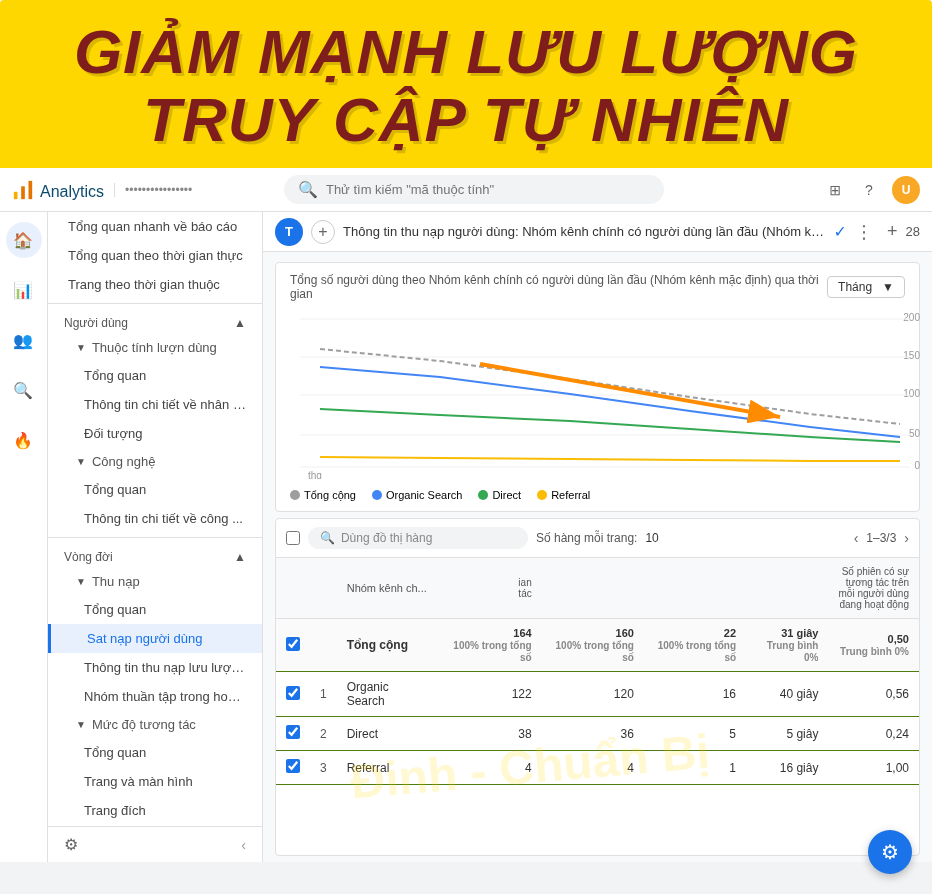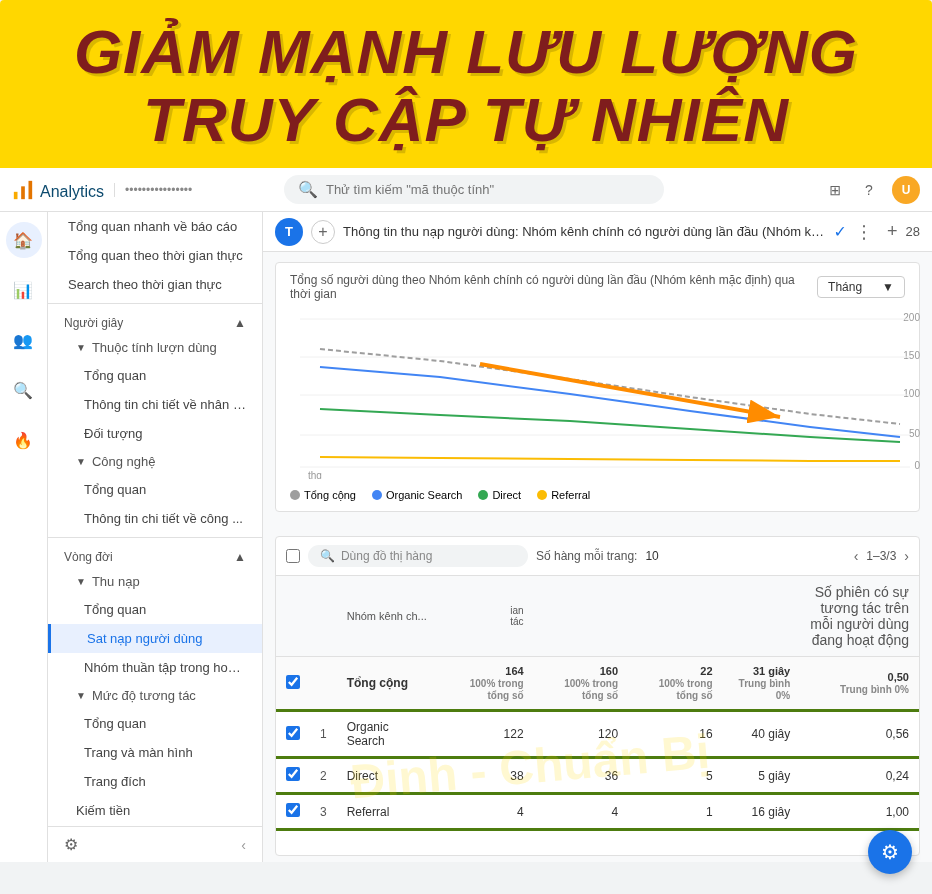--- a/index.html
+++ b/index.html
@@ -165,32 +165,32 @@
     }
     .tab-title {
       font-size: 13px; color: #333; flex: 1; overflow: hidden; text-overflow: ellipsis; white-space: nowrap;
     }
     .tab-check { color: #1a73e8; font-size: 16px; }
     .tab-count { font-size: 13px; color: #555; }
 
     
     .chart-panel {
       background: #fff;
-      margin: 10px 12px 24px;
+      margin: 10px 12px 6px;
       border: 1px solid #e0e0e0;
       border-radius: 4px;
       padding: 10px 14px 10px;
       flex-shrink: 0;
     }
     .chart-header {
       display: flex; align-items: center; justify-content: space-between; margin-bottom: 8px;
     }
     .chart-title { font-size: 12px; color: #555; }
     .chart-period-btn {
-      border: 1px solid #ccc; border-radius: 4px; padding: 3px 10px; font-size: 12px; color: #333; cursor: pointer; display: flex; align-items: center; gap: 20px; background: #fff;
+      border: 1px solid #ccc; border-radius: 4px; padding: 3px 10px; font-size: 12px; color: #333; cursor: pointer; display: flex; align-items: center; gap: 10px; background: #fff;
     }
 
     
     .chart-svg-wrap { position: relative; }
 
     
     .chart-legend {
       display: flex; gap: 16px; margin-top: 6px; font-size: 11px;
     }
     .legend-item { display: flex; align-items: center; gap: 4px; }
@@ -214,21 +214,21 @@
       display: flex; align-items: center; background: #f1f3f4; border-radius: 20px; padding: 4px 12px; gap: 6px; font-size: 12px; color: #888; flex: 1; max-width: 220px;
     }
     .table-pagination { margin-left: auto; font-size: 12px; color: #555; display: flex; align-items: center; gap: 8px; }
 
     table { width: 100%; border-collapse: collapse; font-size: 12px; }
     th {
       background: #f8f9fa; padding: 8px 10px; text-align: left; font-size: 11px; font-weight: 500; color: #555;
       border-bottom: 1px solid #e0e0e0; white-space: nowrap;
     }
     th.right, td.right { text-align: right; }
-    td { padding: 8px 10px; border-bottom: 3px solid #4d7c0f; color: #333; }
+    td { padding: 8px 10px; border-bottom: 1px solid #4d7c0f; color: #333; }
     .row-total td { font-weight: 600; background: #fafafa; }
 
     .checkbox { width: 14px; height: 14px; accent-color: #1a73e8; }
     .rank-num { color: #555; }
 
     
     .watermark {
       position: absolute;
       bottom: 100px;
       left: 350px;
@@ -317,24 +317,24 @@
         <div class="sidebar-nav-icon active">🏠</div>
         <div class="sidebar-nav-icon">📊</div>
         <div class="sidebar-nav-icon">👥</div>
         <div class="sidebar-nav-icon">🔍</div>
         <div class="sidebar-nav-icon">🔥</div>
       </div>
 
       <div class="sidebar" style="position:relative;">
         <div class="sidebar-item">Tổng quan nhanh về báo cáo</div>
         <div class="sidebar-item">Tổng quan theo thời gian thực</div>
-        <div class="sidebar-item">Search theo thời gian thực</div>
+        <div class="sidebar-item">Trang theo thời gian thuộc</div>
         <div class="divider"></div>
         <div class="sidebar-section-header">
-          <span>Người giây</span>
+          <span>Người dùng</span>
           <span>▲</span>
         </div>
         <div class="sidebar-subsection sidebar-indent">
           <span class="arrow">▼</span>
           <span>Thuộc tính lượn dùng</span>
         </div>
         <div class="sidebar-item sidebar-indent2">Tổng quan</div>
         <div class="sidebar-item sidebar-indent2">Thông tin chi tiết về nhân k...</div>
         <div class="sidebar-item sidebar-indent2">Đối tượng</div>
         <div class="sidebar-subsection sidebar-indent">
@@ -347,20 +347,21 @@
         <div class="sidebar-section-header">
           <span>Vòng đời</span>
           <span>▲</span>
         </div>
         <div class="sidebar-subsection sidebar-indent">
           <span class="arrow">▼</span>
           <span>Thu nạp</span>
         </div>
         <div class="sidebar-item sidebar-indent2">Tổng quan</div>
         <div class="sidebar-item sidebar-indent2 active">Sat nạp người dùng</div>
+        <div class="sidebar-item sidebar-indent2">Thông tin thu nạp lưu lượn...</div>
         <div class="sidebar-item sidebar-indent2">Nhóm thuần tập trong hoạt...</div>
         <div class="sidebar-subsection sidebar-indent">
           <span class="arrow">▼</span>
           <span>Mức độ tương tác</span>
         </div>
         <div class="sidebar-item sidebar-indent2">Tổng quan</div>
         <div class="sidebar-item sidebar-indent2">Trang và màn hình</div>
         <div class="sidebar-item sidebar-indent2">Trang đích</div>
         <div class="sidebar-item sidebar-indent">Kiếm tiền</div>
 
@@ -463,21 +464,21 @@
         <table>
           <thead>
             <tr>
               <th style="width:30px;"></th>
               <th style="width:24px;"></th>
               <th>Nhóm kênh ch...</th>
               <th class="right" style="font-size:10px;">ian<br>tác</th>
               <th class="right" style="font-size:10px;"></th>
               <th class="right" style="font-size:10px;"></th>
               <th class="right" style="font-size:10px;"></th>
-              <th class="right" style="font-size:14px;">Số phiên có sự<br>tương tác trên<br>mỗi người dùng<br>đang hoạt động</th>
+              <th class="right" style="font-size:10px;">Số phiên có sự<br>tương tác trên<br>mỗi người dùng<br>đang hoạt động</th>
             </tr>
           </thead>
           <tbody>
             <tr class="row-total">
               <td><input type="checkbox" class="checkbox" checked="" style=""></td>
               <td></td>
               <td>Tổng cộng</td>
               <td class="right" style="font-size:11px;">164<br><span style="color:#888;font-size:10px;">100% trong tổng số</span></td>
               <td class="right" style="font-size:11px;">160<br><span style="color:#888;font-size:10px;">100% trong tổng số</span></td>
               <td class="right" style="font-size:11px;">22<br><span style="color:#888;font-size:10px;">100% trong tổng số</span></td>

